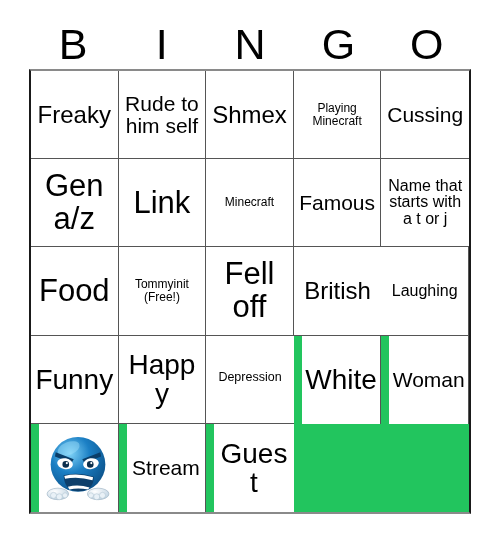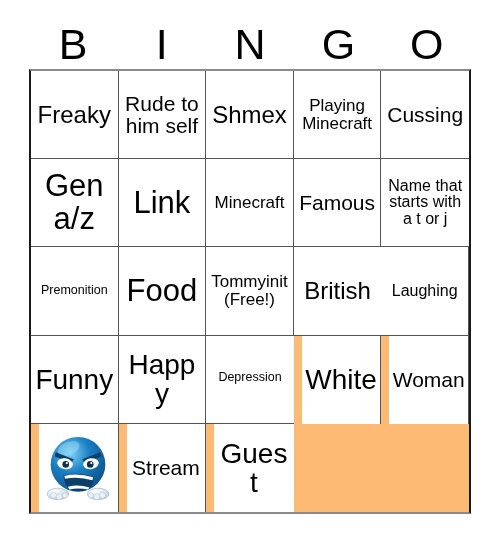--- a/index.html
+++ b/index.html
@@ -45,21 +45,21 @@
     width: 442px;
     height: 445px;
     display: grid;
     grid-template-columns: repeat(5, 1fr);
     grid-template-rows: repeat(5, 1fr);
     border-top: 2px solid #8a8a8a;
     border-left: 2px solid #1a1a1a;
     border-right: 2px solid #1a1a1a;
     border-bottom: 2px solid #8a8a8a;
     box-sizing: border-box;
-    background: #fdba74;
+    background: #22c55e;
   }
   .cell {
     position: relative;
     box-sizing: border-box;
     border-right: 1px solid #555555;
     border-bottom: 1px solid #555555;
     display: flex;
     align-items: center;
     justify-content: center;
     text-align: center;
@@ -76,21 +76,21 @@
     line-height: 1.05;
     color: #000000;
     word-wrap: break-word;
   }
 
   
   .fs-xxl  { font-size: 31px; text-align: center; }
   .fs-xl   { font-size: 28px; }
   .fs-lg   { font-size: 24px; }
   .fs-md   { font-size: 21px; }
-  .fs-sm   { font-size: 17px; }
+  .fs-sm   { font-size: 12px; }
   .fs-xs   { font-size: 16px; }
   .fs-xxs  { font-size: 12.5px; }
 
   
   .cell.align-bottom { align-items: center; }
   .cell.align-bottom .cell-text { padding-bottom: 3px; }
 
   
   .emoji-wrap {
     width: 72px;
@@ -136,27 +136,27 @@
     <div class="cell">
       <span class="cell-text fs-sm">Minecraft</span>
     </div>
     <div class="cell">
       <span class="cell-text fs-md">Famous</span>
     </div>
     <div class="cell col-last">
       <span class="cell-text fs-xs">Name that starts with a t or j</span>
     </div>
     <div class="cell">
-      <span class="cell-text fs-xxs">Premonition</span>
-    </div>
-    <div class="cell">
       <span class="cell-text fs-xxl">Food</span>
     </div>
     <div class="cell">
       <span class="cell-text fs-sm">Tommyinit (Free!)</span>
+    </div>
+    <div class="cell">
+      <span class="cell-text fs-xxl">Fell off</span>
     </div>
     <div class="cell col-last">
       <span class="cell-text fs-lg">British</span>
     </div>
     <div class="cell">
       <span class="cell-text fs-xs">Laughing</span>
     </div>
     <div class="cell">
       <span class="cell-text fs-xl">Funny</span>
     </div>

